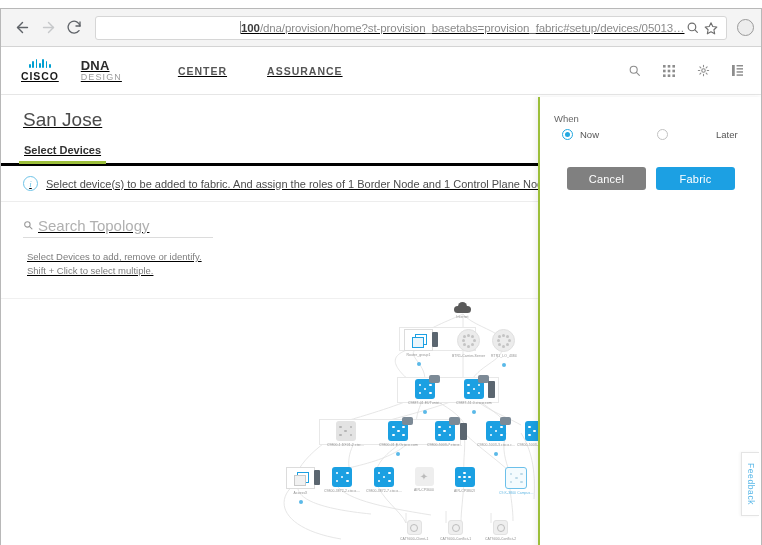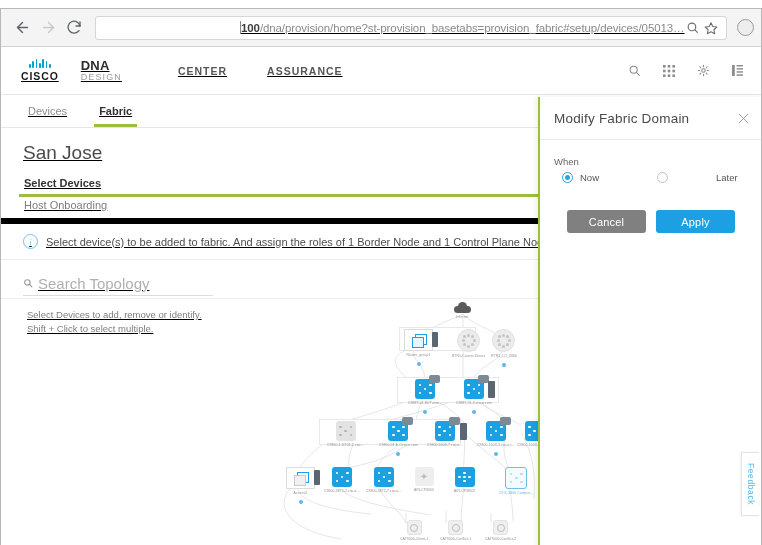--- a/index.html
+++ b/index.html
@@ -150,22 +150,21 @@
   }
 
   
   .page-title {
     font-size: 19px; color: #4b4b4b;
     padding: 14px 0 10px 22px;
     font-weight: 400;
   }
   .inner-tabs {
     display: flex; padding-left: 18px;
-    border-bottom: 6px solid #000000;
-    flex-direction: column;
+    border-bottom: 3px solid #000000;
   }
   .inner-tab {
     font-size: 11px; color: #7d7d7d;
     padding: 3px 5px 7px 5px;
     margin-right: 26px;
     position: relative;
   }
   .inner-tab.active { color: #333; font-weight: 700; }
   .inner-tab.active::after {
     content:""; position:absolute; left:0; right:0; bottom:-1px;
@@ -472,30 +471,25 @@
               <rect x="5" y="0" width="7" height="1.6"></rect>
               <rect x="5" y="3.4" width="7" height="1.6"></rect>
               <rect x="5" y="6.8" width="7" height="1.6"></rect>
               <rect x="5" y="10.2" width="7" height="1.6"></rect>
             </g>
           </svg>
       </span>
     </div>
   </div>
 
-  <div class="subtabs">
-    <div class="subtab">Devices</div>
-    <div class="subtab active">Fabric</div>
-  </div>
 
   <div class="page-title">San Jose</div>
 
   <div class="inner-tabs">
     <div class="inner-tab active">Select Devices</div>
-    <div class="inner-tab">Host Onboarding</div>
   </div>
 
   <div class="info-banner">
     <span class="info-icon">i</span>
     <span class="info-text">Select device(s) to be added to fabric. And assign the roles of 1 Border Node and 1 Control Plane Node.</span>
   </div>
 
   <div class="topo-search-wrap">
     <div class="topo-search">
       <span>
@@ -779,44 +773,35 @@
     </div>
     <div class="node" style="left:484px; top:221px;">
       <div class="host">
           <div class="host-ic"></div>
         </div>
       <div class="node-label">CAT9400-Conflict-2</div>
     </div>
   </div>
 
   <div class="panel">
-    <div class="panel-head">
-      <div class="panel-title">Modify Fabric Domain</div>
-      <div class="panel-close">
-        <svg width="13" height="13" viewBox="0 0 24 24" stroke="currentColor" stroke-width="1.7" stroke-linecap="round">
-            <line x1="4" y1="4" x2="20" y2="20"></line>
-            <line x1="20" y1="4" x2="4" y2="20"></line>
-          </svg>
-      </div>
-    </div>
     <div class="panel-body">
       <div class="when-label">When</div>
       <div class="radio-row">
         <div class="radio-item">
           <span class="radio on"></span>
           <span class="radio-label">Now</span>
         </div>
         <div class="radio-item second">
           <span class="radio"></span>
           <span class="radio-label">Later</span>
         </div>
       </div>
       <div class="panel-actions">
         <div class="btn btn-cancel">Cancel</div>
-        <div class="btn btn-apply">Apply</div>
+        <div class="btn btn-apply">Fabric</div>
       </div>
     </div>
   </div>
 
   <div class="feedback">
     <span>Feedback</span>
   </div>
 
 </div>
 

